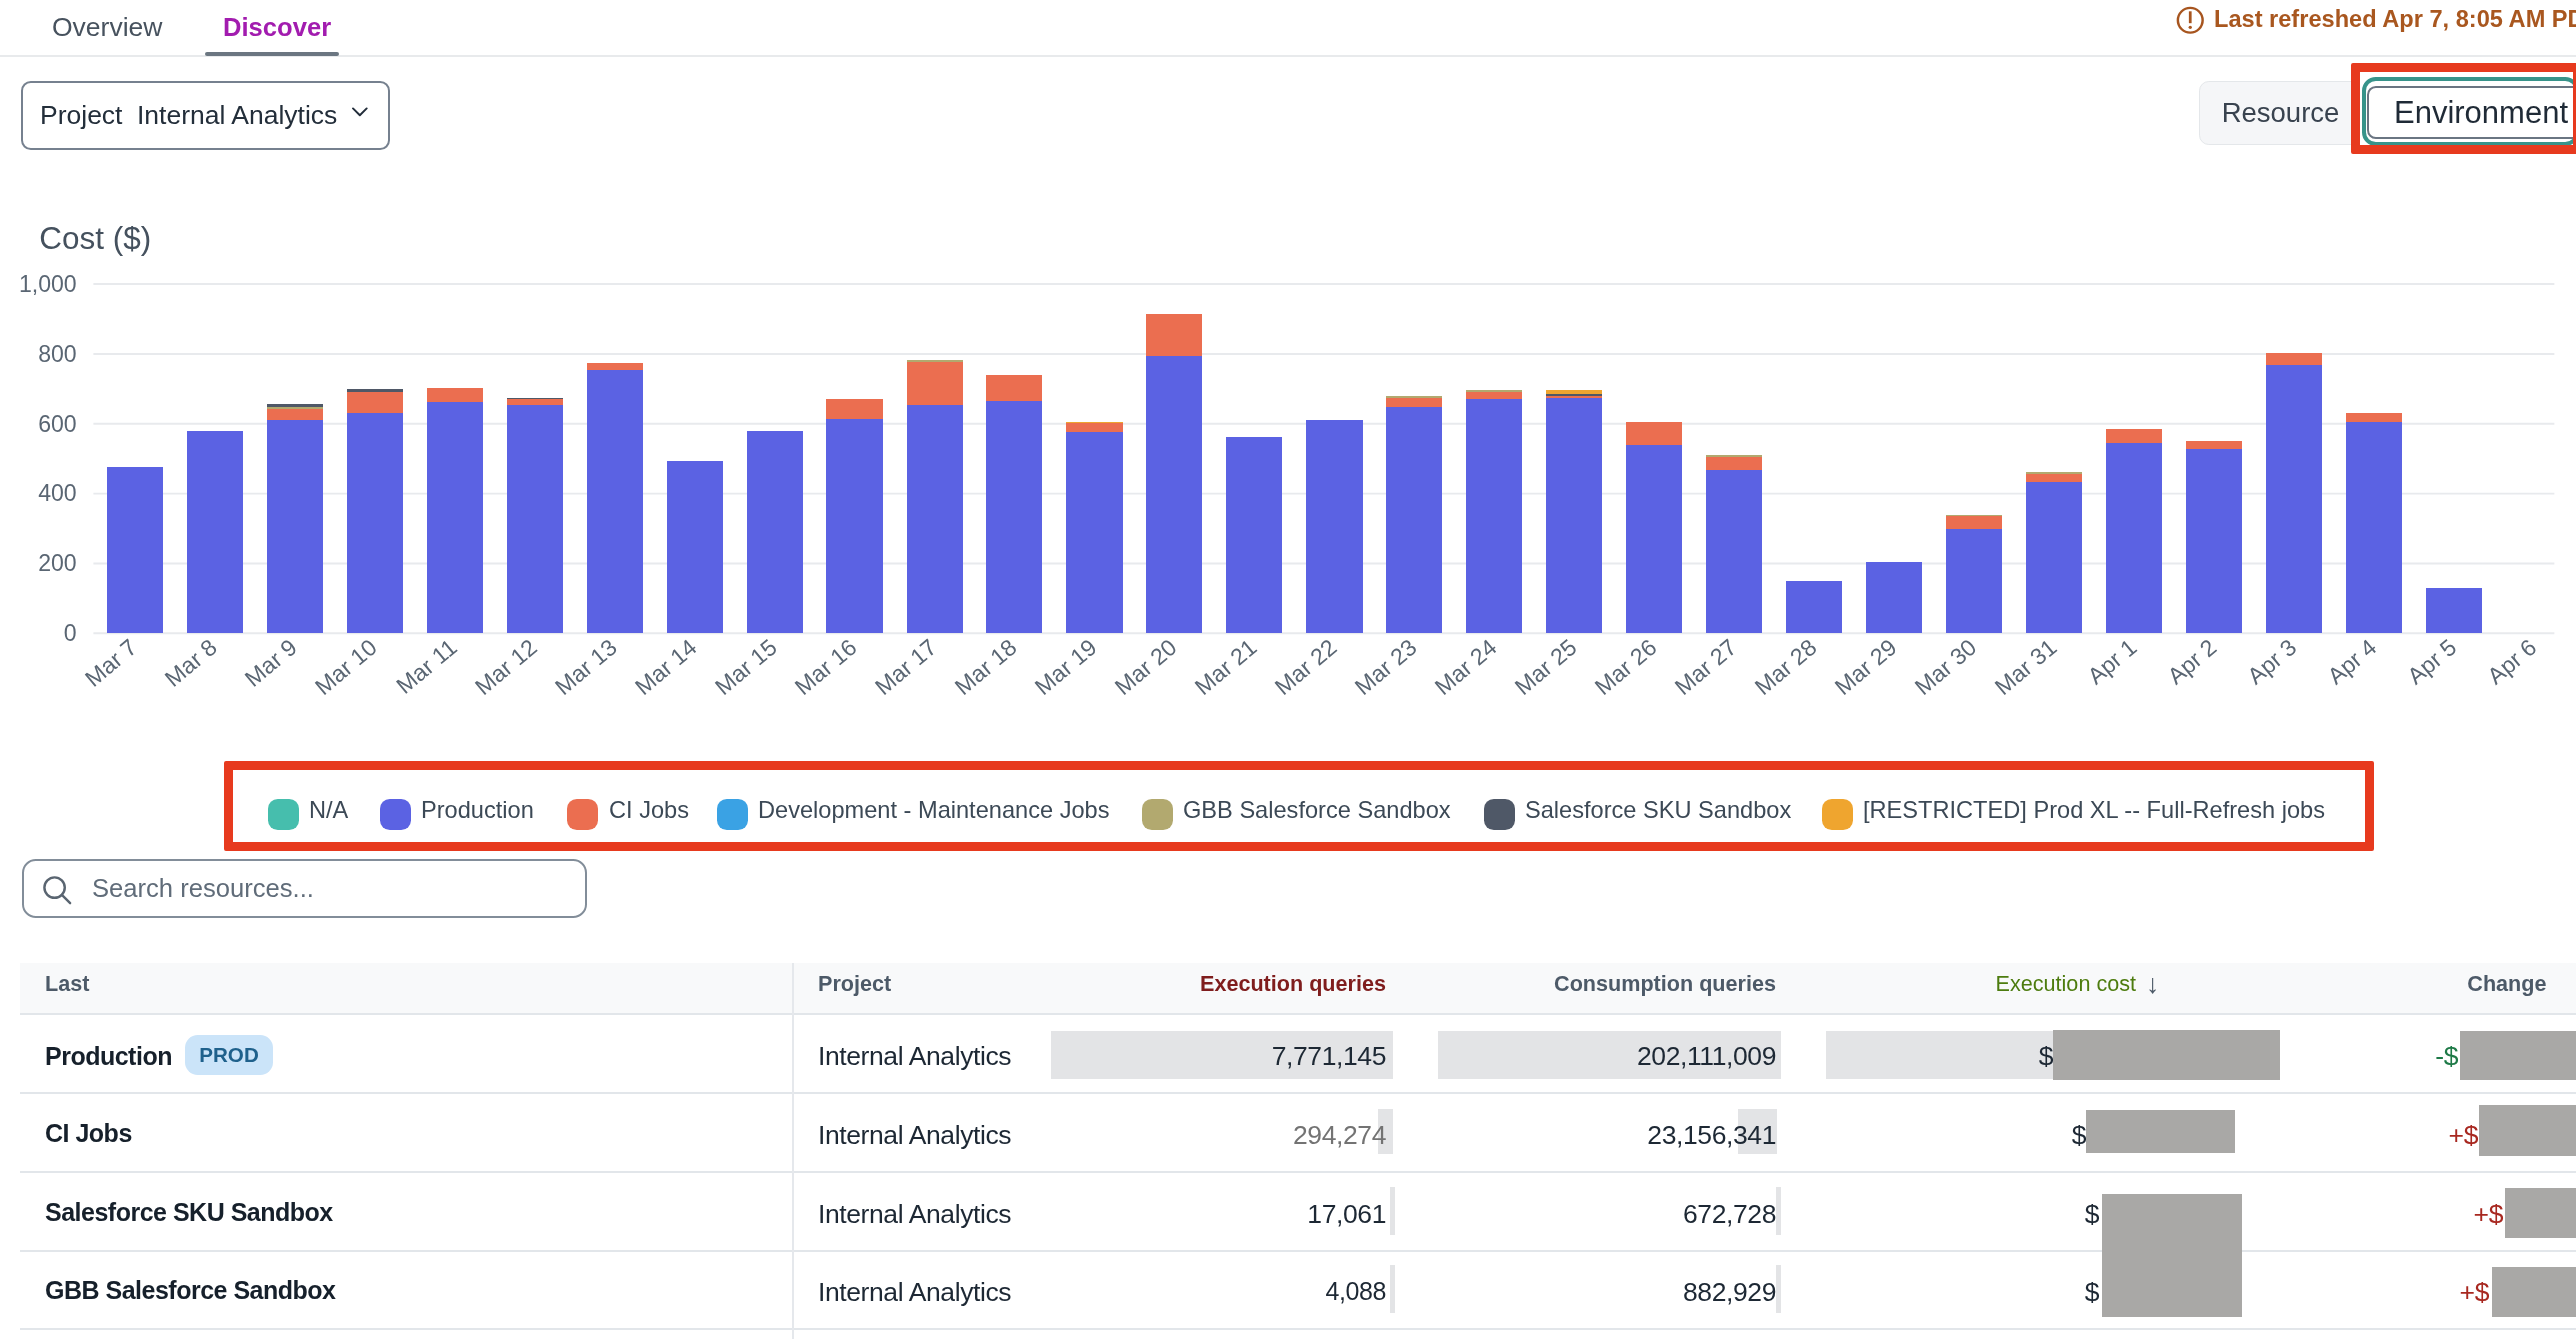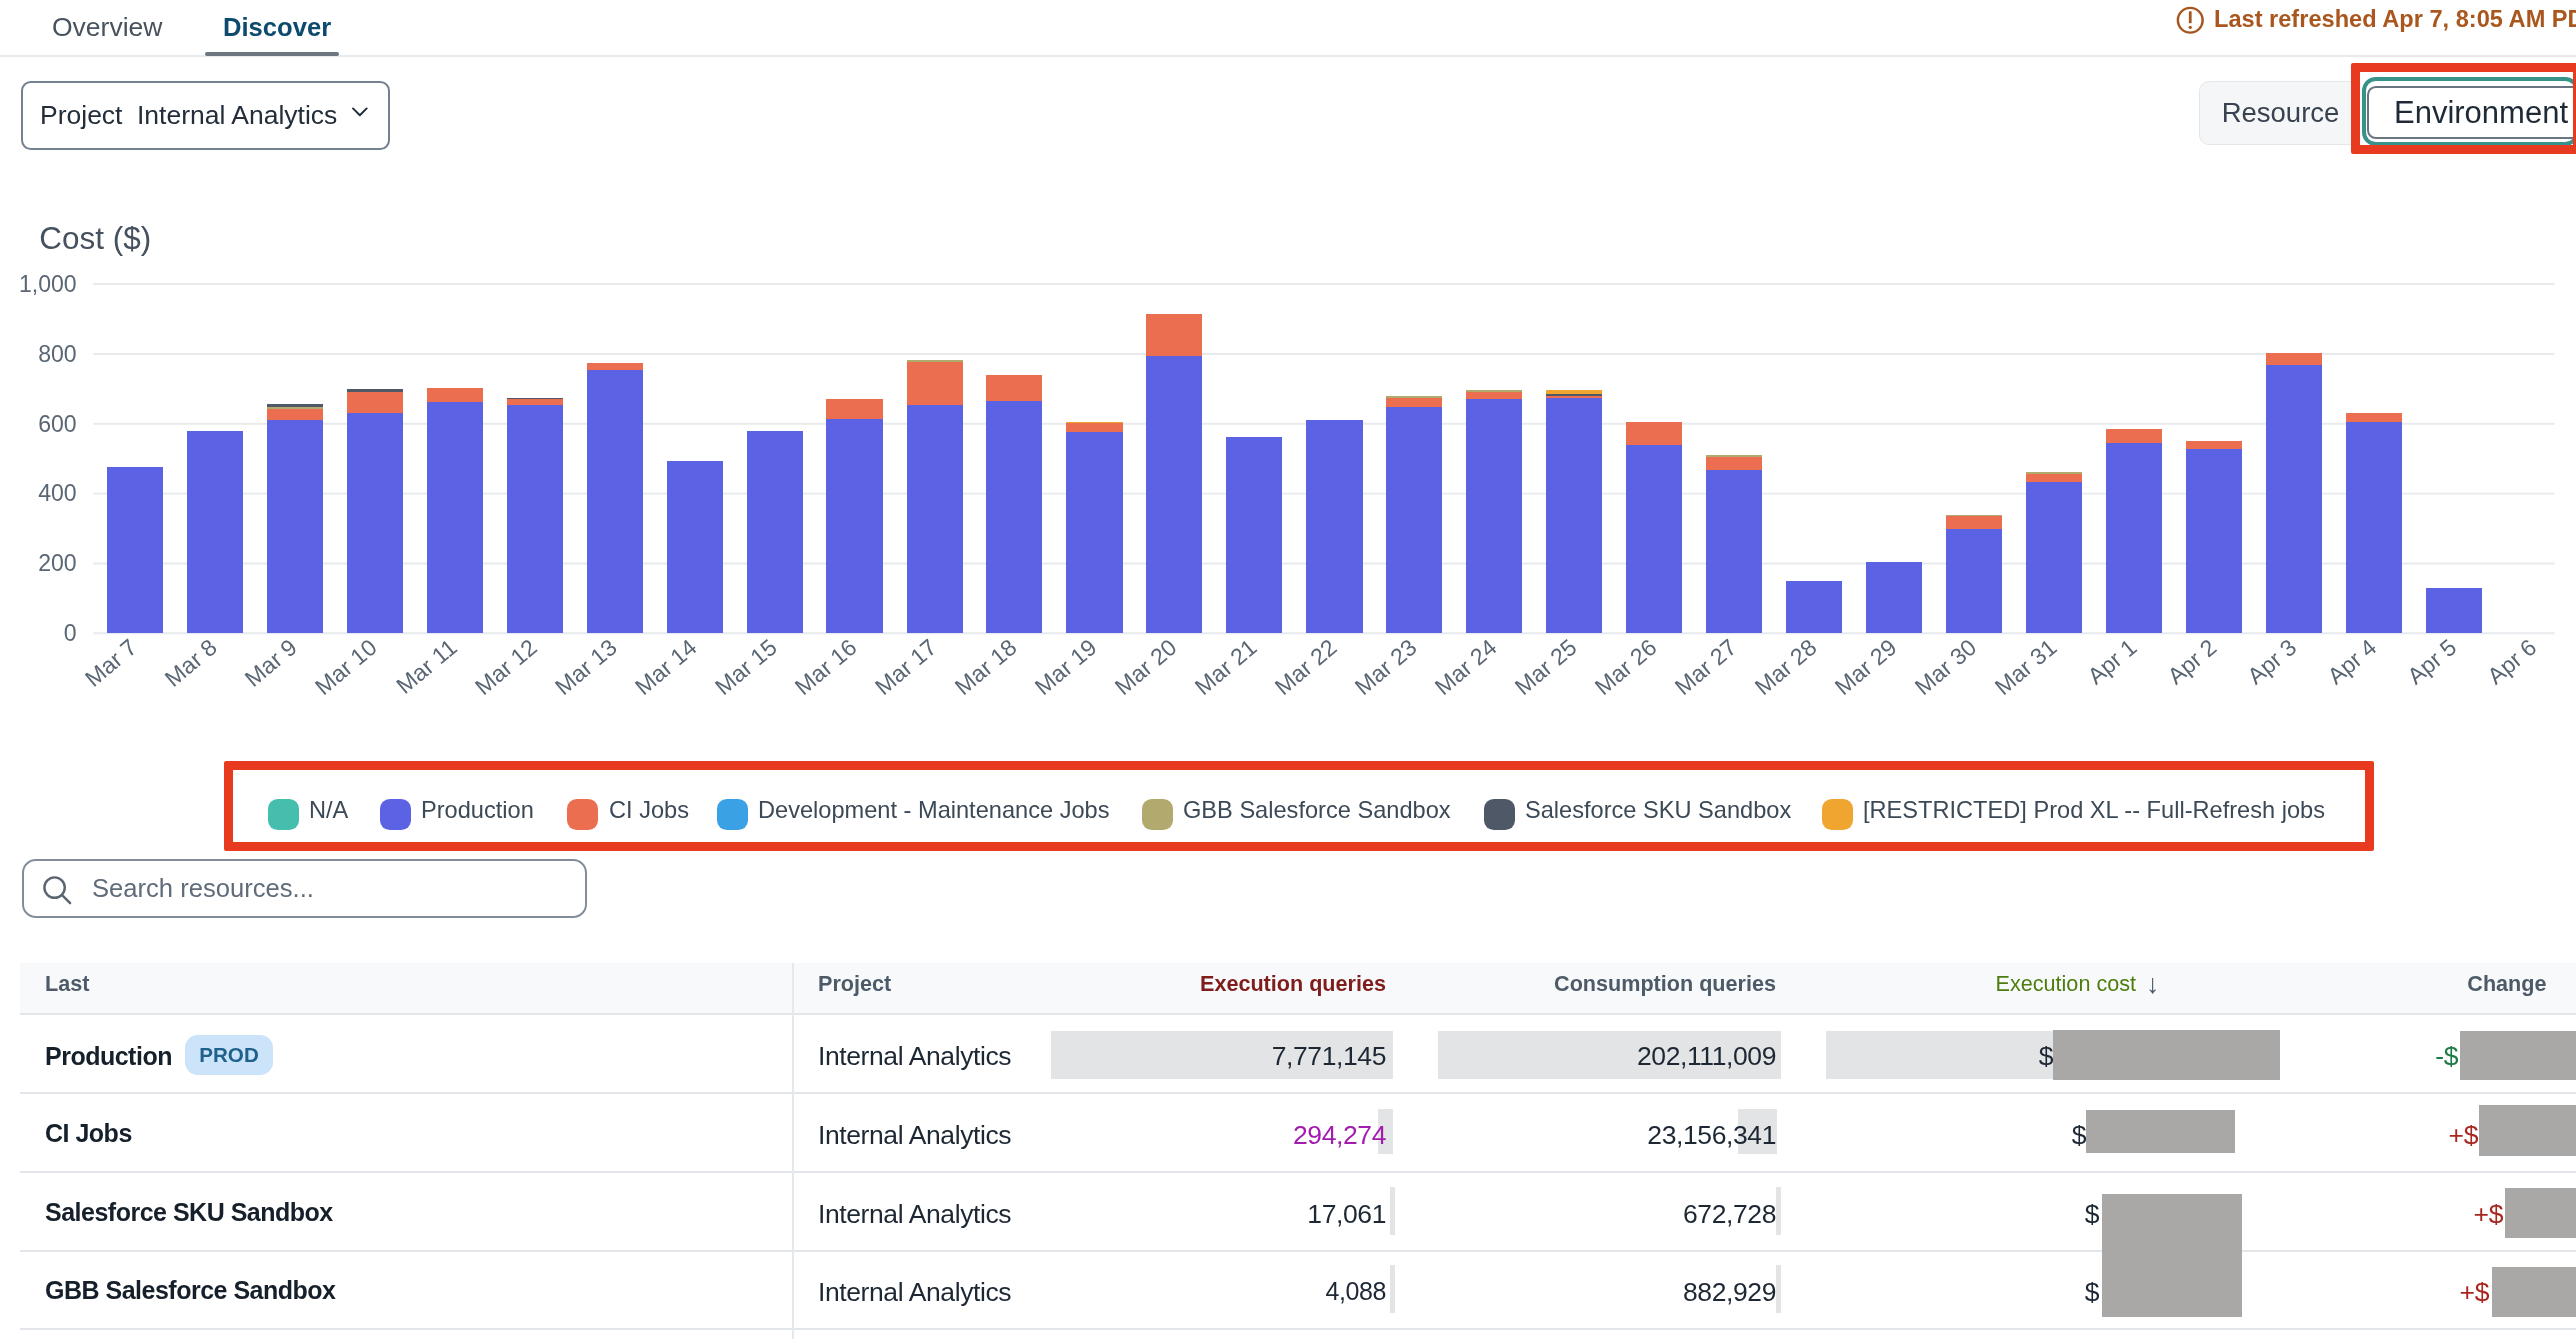--- a/index.html
+++ b/index.html
@@ -7,21 +7,21 @@
   font-family:"Liberation Sans", sans-serif; }
 .abs { position:absolute; }
 .sw { position:absolute; top:799px; width:31px; height:31px; border-radius:9.8px; }
 .lt { position:absolute; top:797px; font-size:23.6px; color:#3C4956; }
 </style>
 </head>
 <body>
 
 <div class="abs" style="left:0;top:55px;width:2576px;height:2px;background:#E8EAEC"></div>
 <div class="abs" style="left:52px;top:11.8px;font-size:26.5px;color:#47525E">Overview</div>
-<div class="abs" style="left:223px;top:12.8px;font-size:25.6px;font-weight:700;color:#0c4a6e">Discover</div>
+<div class="abs" style="left:223px;top:12.8px;font-size:25.6px;font-weight:700;color:#a21caf">Discover</div>
 <div class="abs" style="left:205px;top:52px;width:134px;height:4.4px;background:#6B7681;border-radius:2px"></div>
 
 <svg class="abs" style="left:2176px;top:5.9px" width="28.5" height="28.5" viewBox="0 0 29 29">
  <circle cx="14.5" cy="14.5" r="12.6" fill="none" stroke="#A7551F" stroke-width="2.5"></circle>
  <line x1="14.5" y1="5.4" x2="14.5" y2="17.5" stroke="#A7551F" stroke-width="2.8"></line>
  <circle cx="14.5" cy="21.7" r="1.7" fill="#A7551F"></circle>
 </svg>
 <div class="abs" style="left:2214px;top:5.9px;width:362px;height:33px;overflow:hidden;font-size:23.6px;font-weight:600;color:#A9571F;white-space:nowrap">Last refreshed Apr 7, 8:05 AM PDT</div>
 
 <div class="abs" style="left:20.6px;top:81px;width:369px;height:69px;border:2px solid #76818F;border-radius:9.8px"></div>
@@ -193,21 +193,21 @@
 <div style="position:absolute;left:1438px;top:1031px;width:343px;height:48px;background:#E3E4E6"></div>
 <div style="position:absolute;top:1041px;right:800px;font-size:26.5px;color:#1D2834;letter-spacing:-0.4px;">202,111,009</div>
 <div style="position:absolute;left:1826px;top:1031px;width:227px;height:48px;background:#E3E4E6"></div>
 <div style="position:absolute;top:1041px;right:523px;font-size:26.5px;color:#1D2834;letter-spacing:-0.4px;">$</div>
 <div style="position:absolute;left:2053px;top:1030px;width:227px;height:50px;background:#A9A8A6"></div>
 <div style="position:absolute;top:1041px;right:118px;font-size:26.5px;color:#1D2834;letter-spacing:-0.4px;color:#1E7A47;">-$</div>
 <div style="position:absolute;left:2460px;top:1031px;width:116px;height:49px;background:#A9A8A6"></div>
 <div style="position:absolute;top:1119px;left:45px;font-size:25px;font-weight:700;color:#16202B;letter-spacing:-0.5px;">CI Jobs</div>
 <div style="position:absolute;top:1120px;left:818px;font-size:26.5px;color:#1D2834;letter-spacing:-0.4px;">Internal Analytics</div>
 <div style="position:absolute;left:1378px;top:1109px;width:14.7px;height:45px;background:#E3E4E6"></div>
-<div style="position:absolute;top:1120px;right:1190px;font-size:26.5px;color:#a21caf;letter-spacing:-0.4px;">294,274</div>
+<div style="position:absolute;top:1120px;right:1190px;font-size:26.5px;color:#737373;letter-spacing:-0.4px;">294,274</div>
 <div style="position:absolute;left:1738px;top:1109px;width:39px;height:45px;background:#E3E4E6"></div>
 <div style="position:absolute;top:1120px;right:800px;font-size:26.5px;color:#1D2834;letter-spacing:-0.4px;">23,156,341</div>
 <div style="position:absolute;top:1120px;right:490px;font-size:26.5px;color:#1D2834;letter-spacing:-0.4px;">$</div>
 <div style="position:absolute;left:2086px;top:1110px;width:149px;height:43px;background:#A9A8A6"></div>
 <div style="position:absolute;top:1120px;right:98px;font-size:26.5px;color:#1D2834;letter-spacing:-0.4px;color:#A82820;">+$</div>
 <div style="position:absolute;left:2479px;top:1105px;width:97px;height:51px;background:#A9A8A6"></div>
 <div style="position:absolute;top:1198px;left:45px;font-size:25px;font-weight:700;color:#16202B;letter-spacing:-0.5px;">Salesforce SKU Sandbox</div>
 <div style="position:absolute;top:1199px;left:818px;font-size:26.5px;color:#1D2834;letter-spacing:-0.4px;">Internal Analytics</div>
 <div style="position:absolute;top:1199px;right:1190px;font-size:26.5px;color:#1D2834;letter-spacing:-0.4px;">17,061</div>
 <div style="position:absolute;left:1390px;top:1187px;width:4.9px;height:48px;background:#E3E4E6"></div>

